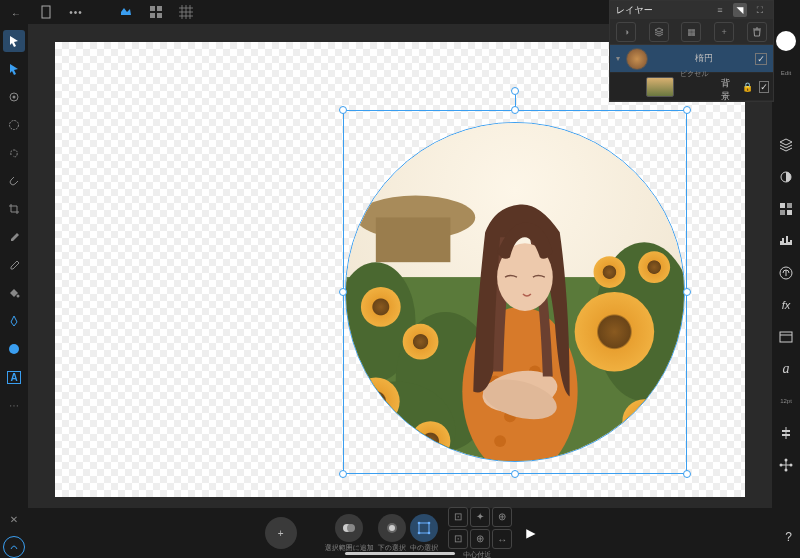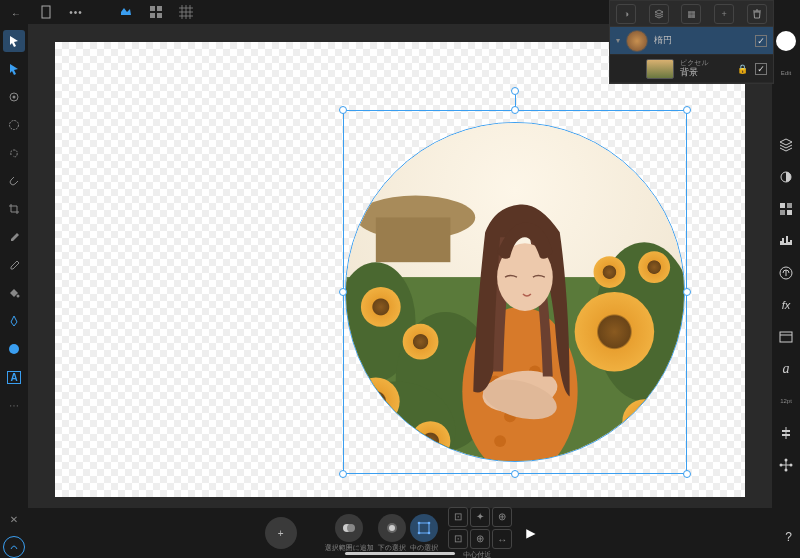--- a/index.html
+++ b/index.html
@@ -109,21 +109,21 @@
     height:26px; background:#2b2b2b; display:flex; align-items:center; justify-content:space-around; border-bottom:1px solid #333;
   }
   .lp-toolbar .lpbtn { width:20px; height:20px; display:flex; align-items:center; justify-content:center; color:#888; border:1px solid #444; border-radius:3px; }
   .lp-row {
     position:relative; height:28px; display:flex; align-items:center; padding:0 6px; gap:6px;
     border-bottom:1px solid #2a2a2a; background:#232323;
   }
   .lp-row.sel { background:#2a4a6a; }
   .lp-thumb { width:22px; height:22px; border-radius:50%; background:#776; border:1px solid #555; flex-shrink:0;}
   .lp-thumb.rect { border-radius:2px; width:28px; height:20px;}
-  .lp-label { color:#bbb; flex:1;}
+  .lp-label { color:#bbb; flex:1;margin-left:41px;}
   .lp-sub { font-size:7px; color:#888; line-height:1;}
   .lp-check { width:12px; height:12px; border:1px solid #777; display:flex;align-items:center;justify-content:center; color:#ddd;}
   .lp-lock { color:#666; font-size:9px;}
   .lp-arrow { color:#888; font-size:8px;}
   .lp-labelcol { display:flex; flex-direction:column;}
 
   
   .bottombar {
     position:absolute; bottom:0; left:28px; right:28px; height:50px;
     background:#1a1a1a;
@@ -410,20 +410,27 @@
       <div class="handle h-w"></div>
       <div class="handle h-e"></div>
       <div class="handle h-sw"></div>
       <div class="handle h-s"></div>
       <div class="handle h-se"></div>
     </div>
   </div>
 </div>
 
 <div class="layers-panel">
+  <div class="lp-header">
+    <span>レイヤー</span>
+    <span class="sp"></span>
+    <span class="hicon">≡</span>
+    <span class="hicon" style="background:#555;border-radius:2px;color:#fff">◥</span>
+    <span class="hicon">⛶</span>
+  </div>
   <div class="lp-toolbar">
     <div class="lpbtn">◑</div>
     <div class="lpbtn">
         <svg width="12" height="12" viewBox="0 0 12 12">
           <path d="M6 2 L10 4 L6 6 L2 4 Z M2 6 L6 8 L10 6 M2 8 L6 10 L10 8" stroke="#999" fill="none" stroke-width="0.8"></path>
         </svg>
       </div>
     <div class="lpbtn">▦</div>
     <div class="lpbtn">+</div>
     <div class="lpbtn">

